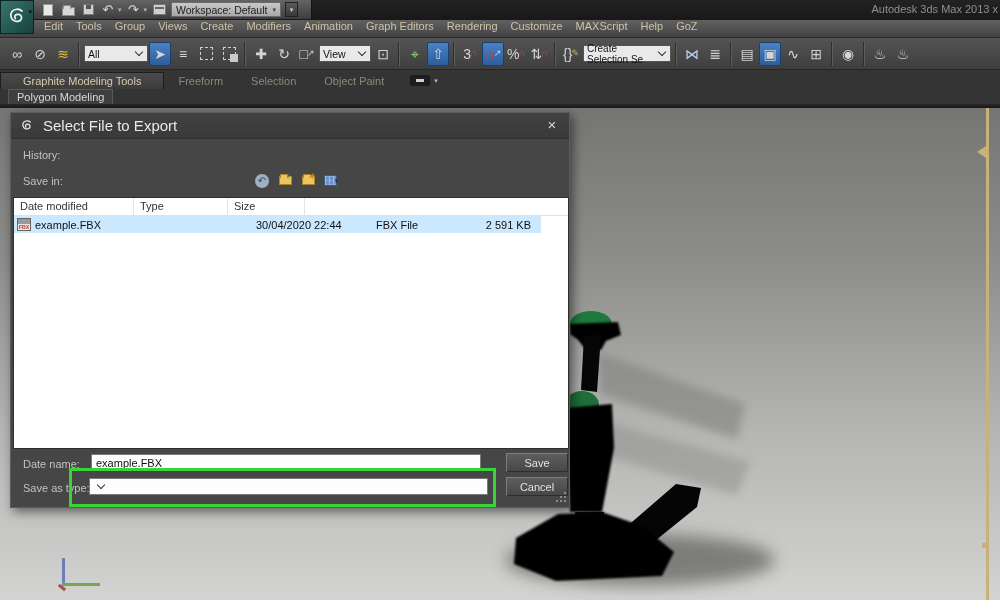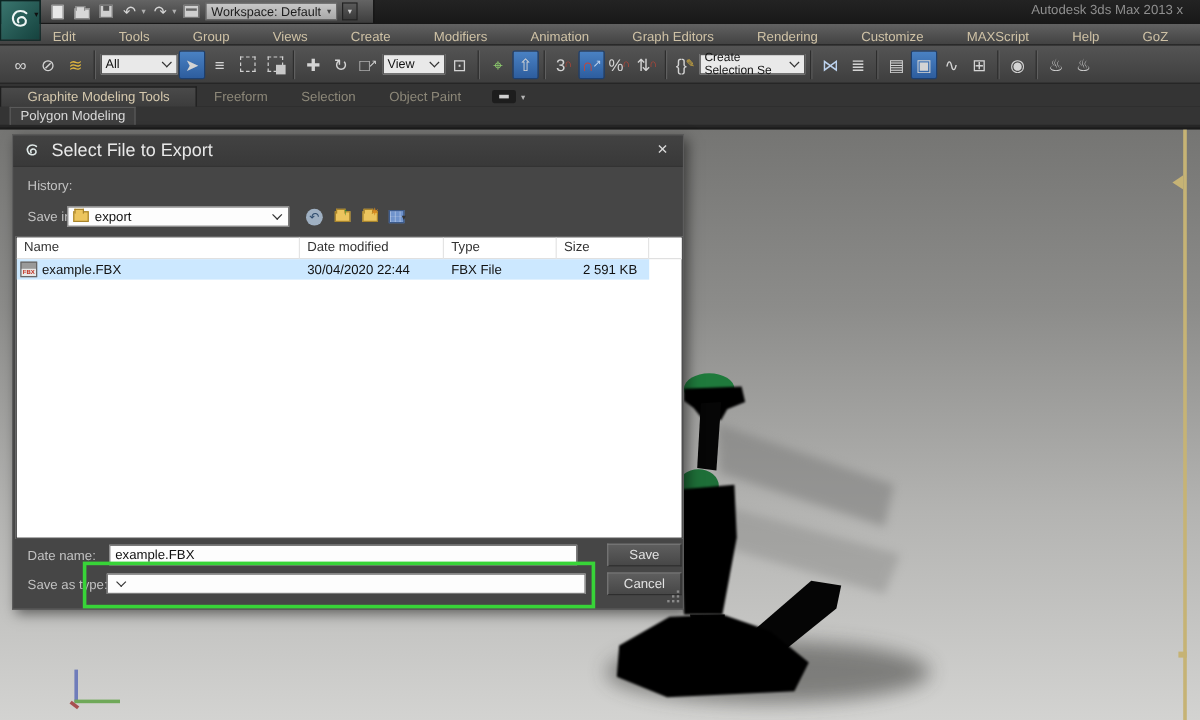--- a/index.html
+++ b/index.html
@@ -10,39 +10,39 @@
 
   
   .titlebar { left:0; top:0; width:1000px; height:20px; background:linear-gradient(#232323,#181818); }
   .qat { left:34px; top:0; width:278px; height:19px;
          background:linear-gradient(#646464,#3d3d3d); display:flex; align-items:center; gap:4px; padding:0 6px;
          border-right:1px solid #141414; }
   .logo-btn { left:0; top:0; width:34px; height:34px; z-index:30;
               background:linear-gradient(135deg,#39756e,#15423e); border:1px solid #0c2523; display:flex;
               align-items:center; justify-content:center; }
   .logo-caret { position:absolute; right:1px; top:7px; font-size:7px; color:#101010; }
-  .title-right { right:14px; top:3px; color:#8f8f8f; font-size:11px; white-space:nowrap; }
+  .title-right { right:2px; top:3px; color:#8f8f8f; font-size:11px; white-space:nowrap; }
   .qicon { width:16px; height:15px; display:flex; align-items:center; justify-content:center;
            color:#d6d6d6; font-size:13px; line-height:1; }
   .mini-caret { color:#b0b0b0; font-size:7px; margin-left:-2px; }
   .page-ic { width:10px; height:12px; background:#e8e8e8; border:1px solid #9a9a9a; }
   .folder-ic { width:13px; height:9px; background:#d8d8d8; border:1px solid #8a8a8a; position:relative; margin-top:3px; }
   .folder-ic::before { content:""; position:absolute; left:0; top:-3px; width:6px; height:3px; background:#d8d8d8; border:1px solid #8a8a8a; border-bottom:none; }
   .floppy-ic { width:11px; height:11px; background:#cfcfcf; border:1px solid #777; position:relative; }
   .floppy-ic::before { content:""; position:absolute; left:2px; top:0; width:5px; height:4px; background:#555; }
   .proj-ic { width:13px; height:11px; background:#cfcfcf; border:1px solid #777; position:relative; }
   .proj-ic::before { content:""; position:absolute; left:1px; top:2px; right:1px; height:2px; background:#666; }
   .workspace { height:15px; background:linear-gradient(#c8c8c8,#a8a8a8); border:1px solid #6a6a6a;
                color:#1c1c1c; font-size:10.5px; display:flex; align-items:center; padding:0 4px; gap:5px; }
   .ws-caret-btn { width:13px; height:15px; background:linear-gradient(#5a5a5a,#3a3a3a); border:1px solid #222;
                   color:#cfcfcf; font-size:7px; display:flex; align-items:center; justify-content:center; }
 
   
   .menubar { left:0; top:20px; width:1000px; height:18px; background:linear-gradient(#616161,#424242);
-             border-bottom:1px solid #2a2a2a; display:flex; align-items:flex-end; padding-left:44px; gap:36px; }
+             border-bottom:1px solid #2a2a2a; display:flex; align-items:flex-start; padding-left:44px; gap:13px; }
   .menu-item { color:#cfc2a6; font-size:11px; white-space:nowrap; cursor:default; }
 
   
   .toolbar { left:0; top:38px; width:1000px; height:32px; background:linear-gradient(#545454,#3e3e3e);
              border-bottom:1px solid #262626; display:flex; align-items:center; padding-left:6px; gap:1px; overflow:hidden; }
   .tbtn { min-width:22px; height:24px; display:flex; align-items:center; justify-content:center;
           color:#d4d4d4; font-size:14px; line-height:1; position:relative; }
   .tbtn.on { background:linear-gradient(#4a82c4,#2d5d9e); border:1px solid #1d3f6e; border-radius:2px; }
   .vsep { width:2px; height:24px; margin:0 3px; border-left:1px solid #2d2d2d; border-right:1px solid #5f5f5f; }
   .tcombo { height:17px; background:#e9e9e9; border:1px solid #555; color:#111; font-size:10.5px;
@@ -299,45 +299,39 @@
       <svg width="16" height="16" viewBox="0 0 24 24">
         <path d="M17 6c-2.5-2.3-7.5-2.6-10 .5s-1 8 2.2 9.3 6.9.3 7.3-2.4-1.8-4.6-4.3-4-3 2.7-1.8 4.2" fill="none" stroke="#dfe8e7" stroke-width="2" stroke-linecap="round"></path>
       </svg>
       <span class="dlg-title-text">Select File to Export</span>
       <span class="dlg-close">×</span>
     </div>
 
     <span class="dlg-label" style="left:12px;top:36px">History:</span>
 
     <span class="dlg-label" style="left:12px;top:62px">Save in:</span>
-    <div class="wcombo" style="left:45px;top:59px;width:185px">
-      <span class="mini-folder"></span>
-      <span class="grow">export</span>
-      <span class="chev"></span>
-    </div>
     <span class="dtool" style="left:242px;top:59px">
         <span class="circ">↶</span>
       </span>
     <span class="dtool" style="left:265px;top:59px">
         <span class="mini-folder" style="margin:0"></span>
         <span class="ov" style="color:#2e8f2e;left:10px;top:0">↑</span>
       </span>
     <span class="dtool" style="left:288px;top:59px">
         <span class="mini-folder" style="margin:0"></span>
         <span class="ov" style="color:#d88a20;left:10px;top:0">✶</span>
       </span>
     <span class="dtool" style="left:311px;top:59px">
         <span class="grid-ic"></span>
         <span class="mini-caret" style="color:#333">▾</span>
       </span>
 
     <div class="filelist">
       <span class="sort-caret">∧</span>
       <div class="fl-header">
-        <span class="fl-col" style="width:236px">Name</span>
         <span class="fl-col" style="width:120px">Date modified</span>
         <span class="fl-col" style="width:94px">Type</span>
         <span class="fl-col" style="width:77px">Size</span>
       </div>
       <div class="fl-row">
         <span class="fbx-ic">
             <span>FBX</span>
           </span>
         <span style="width:215px">example.FBX</span>
         <span style="width:120px;padding-left:6px">30/04/2020 22:44</span>

